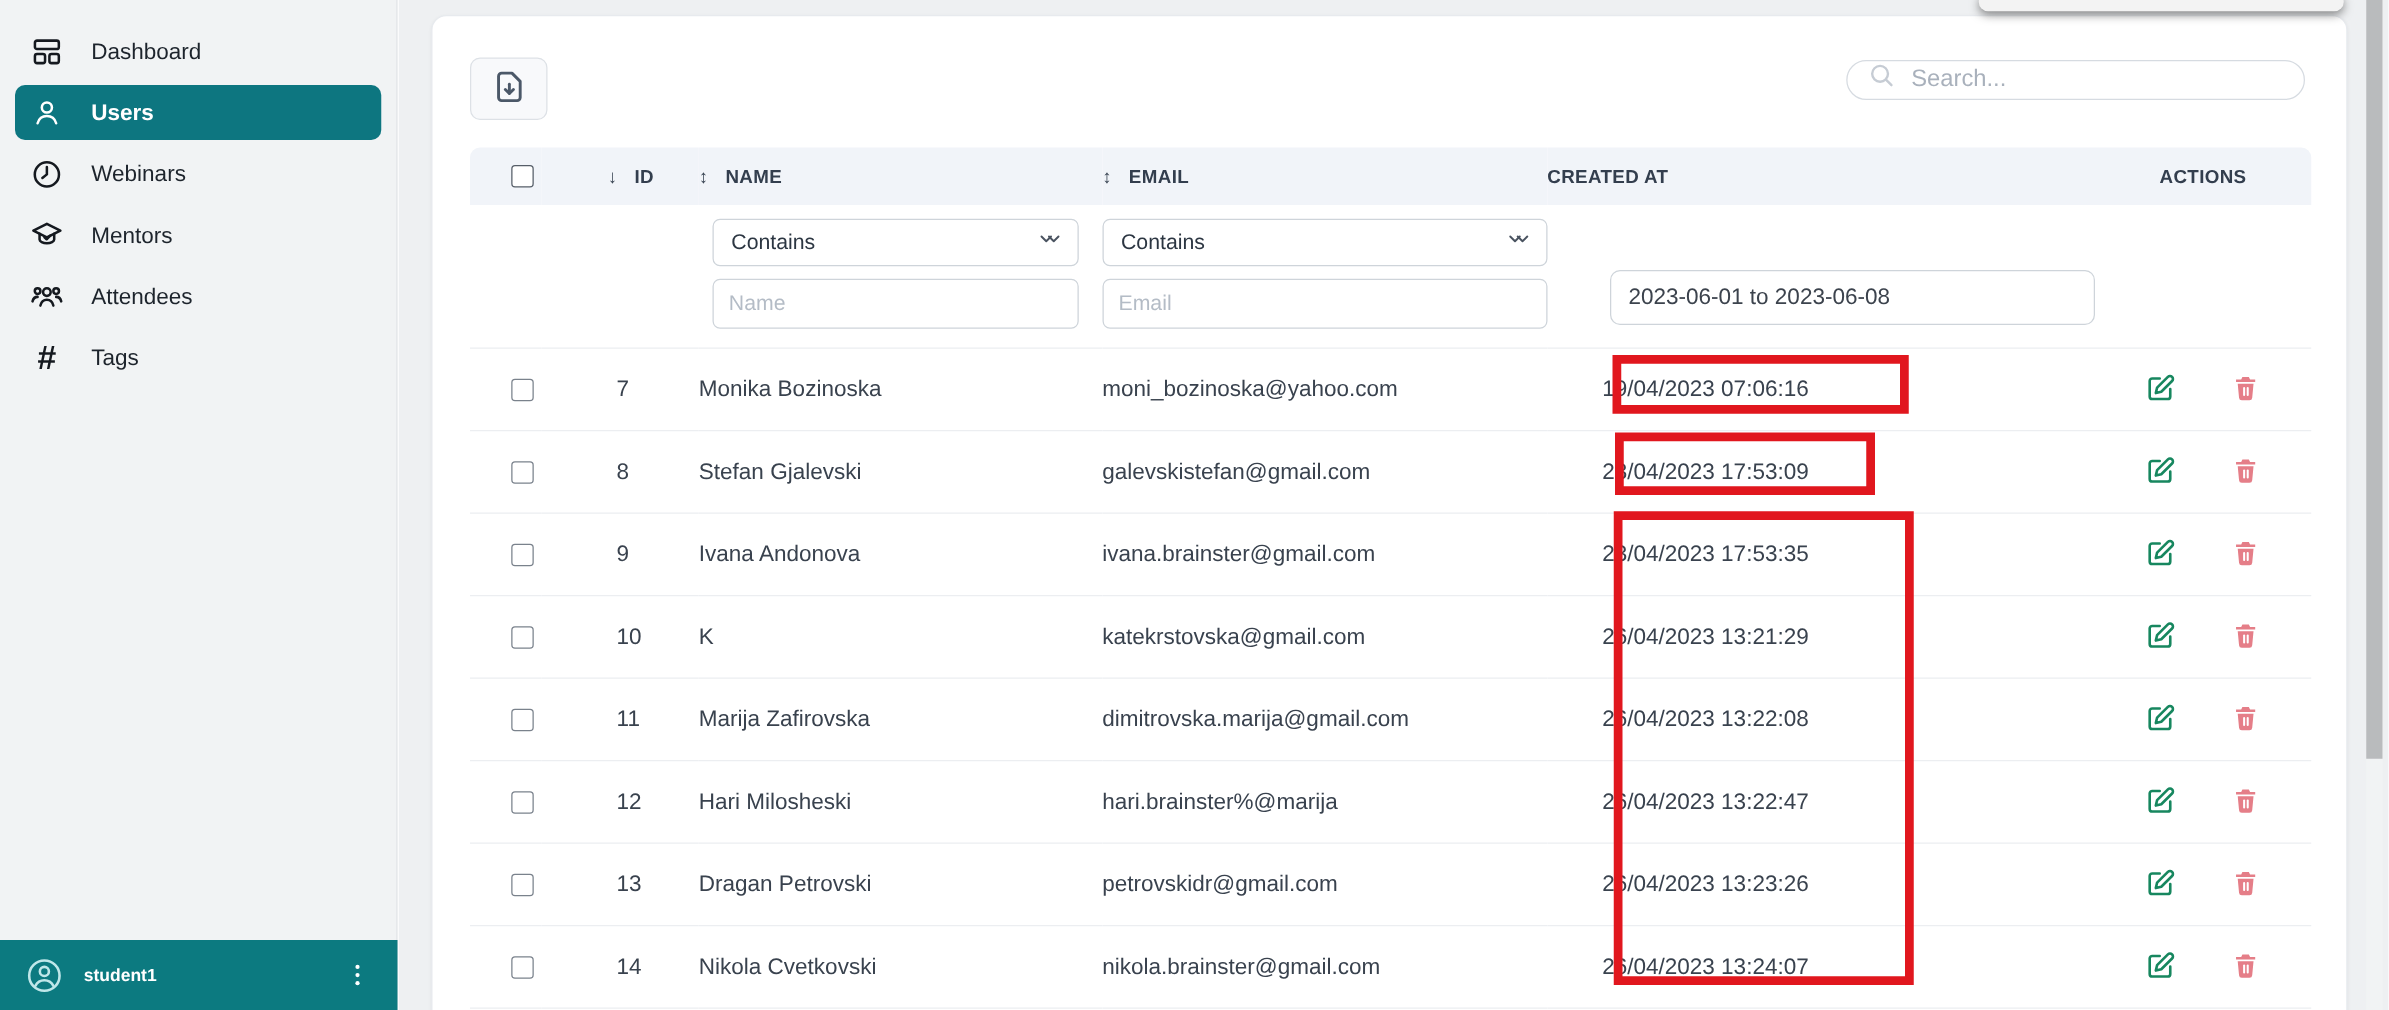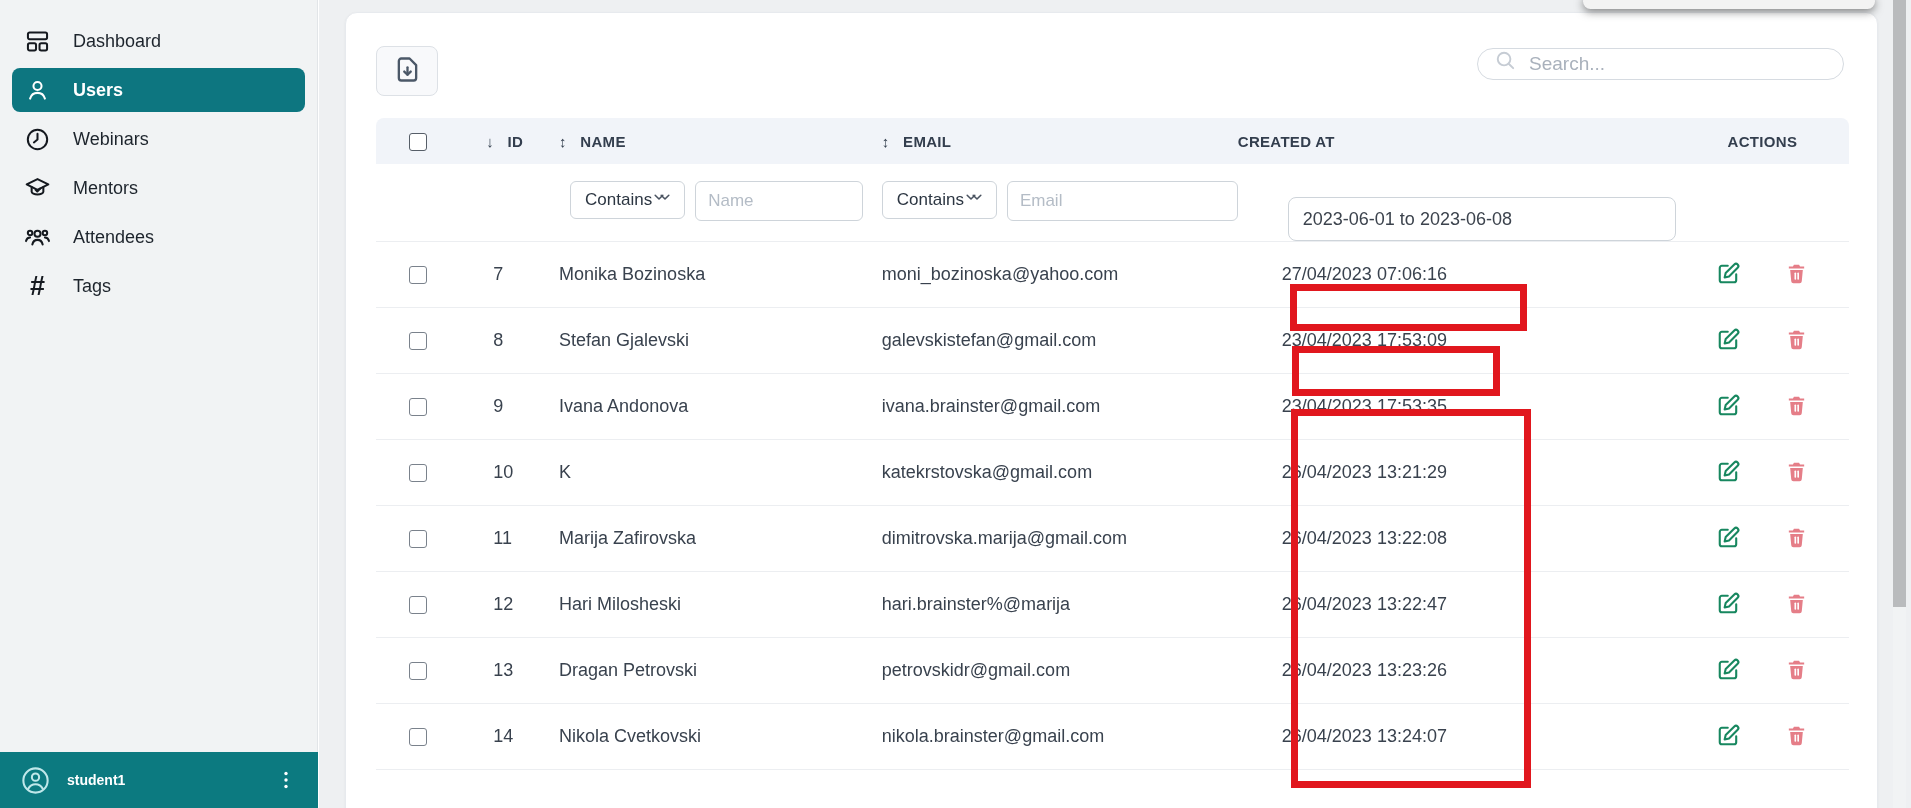--- a/index.html
+++ b/index.html
@@ -56,21 +56,21 @@
   .th-name{width:331px;}
   .th-email{width:348px;}
   .th-created{width:380px;margin-left:12px;}
   .th-actions{width:208px;text-align:center !important;}
 
   .cb{display:inline-block;width:18px;height:18px;background:#fff;border:1.6px solid #7a828c;
       border-radius:3px;cursor:pointer;vertical-align:middle;}
   .cb.dark{border-color:#565e68;}
 
   .filter-row td{vertical-align:top;border-bottom:1px solid #e8ebee;}
-  .fstack{display:flex;flex-direction:row;gap:10px;padding:11px 0 15px 0;justify-content:space-between;}
+  .fstack{display:flex;flex-direction:column;gap:10px;padding:11px 0 15px 0;justify-content:space-between;}
   .fstack.name{margin-left:11px;width:293px;}
   .fstack.email{width:356px;}
   .selectbox{height:38px;border:1px solid #ced4da;border-radius:6px;background:#fff;
              display:flex;align-items:center;justify-content:space-between;
              padding:0 12px 0 14px;cursor:pointer;}
   .selectbox .sel-label{font-size:17px;color:#2c3642;}
   .selectbox svg{color:#4a5360;}
   .finput{height:40px;border:1px solid #ced4da;border-radius:6px;padding:0 12px;font-size:17px;
           color:#3c4654;font-family:inherit;outline:none;width:100%;}
   .finput::placeholder{color:#b4bcc6;}
@@ -273,21 +273,21 @@
             </td>
             <td></td>
           </tr>
         </tbody>
         <tbody id="rows-body">
             <tr>
     <td class="td-select"><span class="cb"></span></td>
     <td class="td-id">7</td>
     <td>Monika Bozinoska</td>
     <td>moni_bozinoska@yahoo.com</td>
-    <td class="td-created">27/04/2023 07:06:16</td>
+    <td class="td-created">19/04/2023 07:06:16</td>
     <td class="td-actions">
       <div class="acts">
         <button class="icon-btn">
           <span>
             <svg viewBox="0 0 24 24" width="25" height="25" fill="none" stroke="#17875f" stroke-width="2" stroke-linecap="round" stroke-linejoin="round">
               <path d="M11.3 4.6H5.6a2 2 0 0 0-2 2v11.8a2 2 0 0 0 2 2h11.8a2 2 0 0 0 2-2v-5.7"></path>
               <path d="M17.6 3.3a2.26 2.26 0 0 1 3.2 3.2l-8.3 8.3-4.2 1 1-4.2 8.3-8.3z"></path>
             </svg>
           </span>
         </button>

